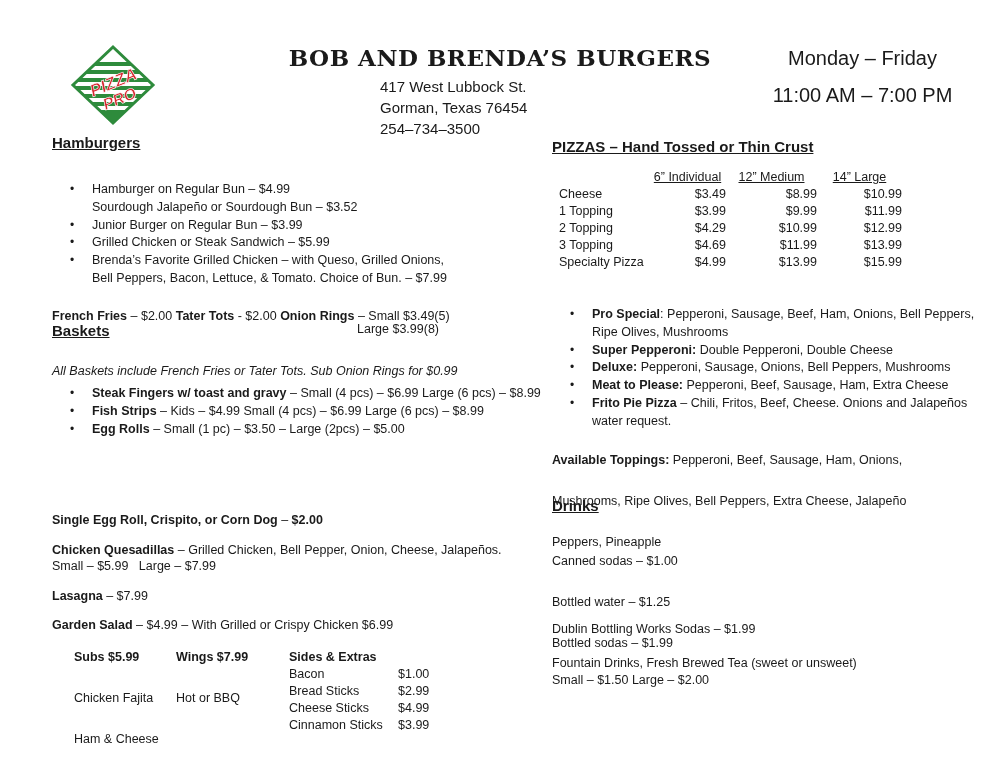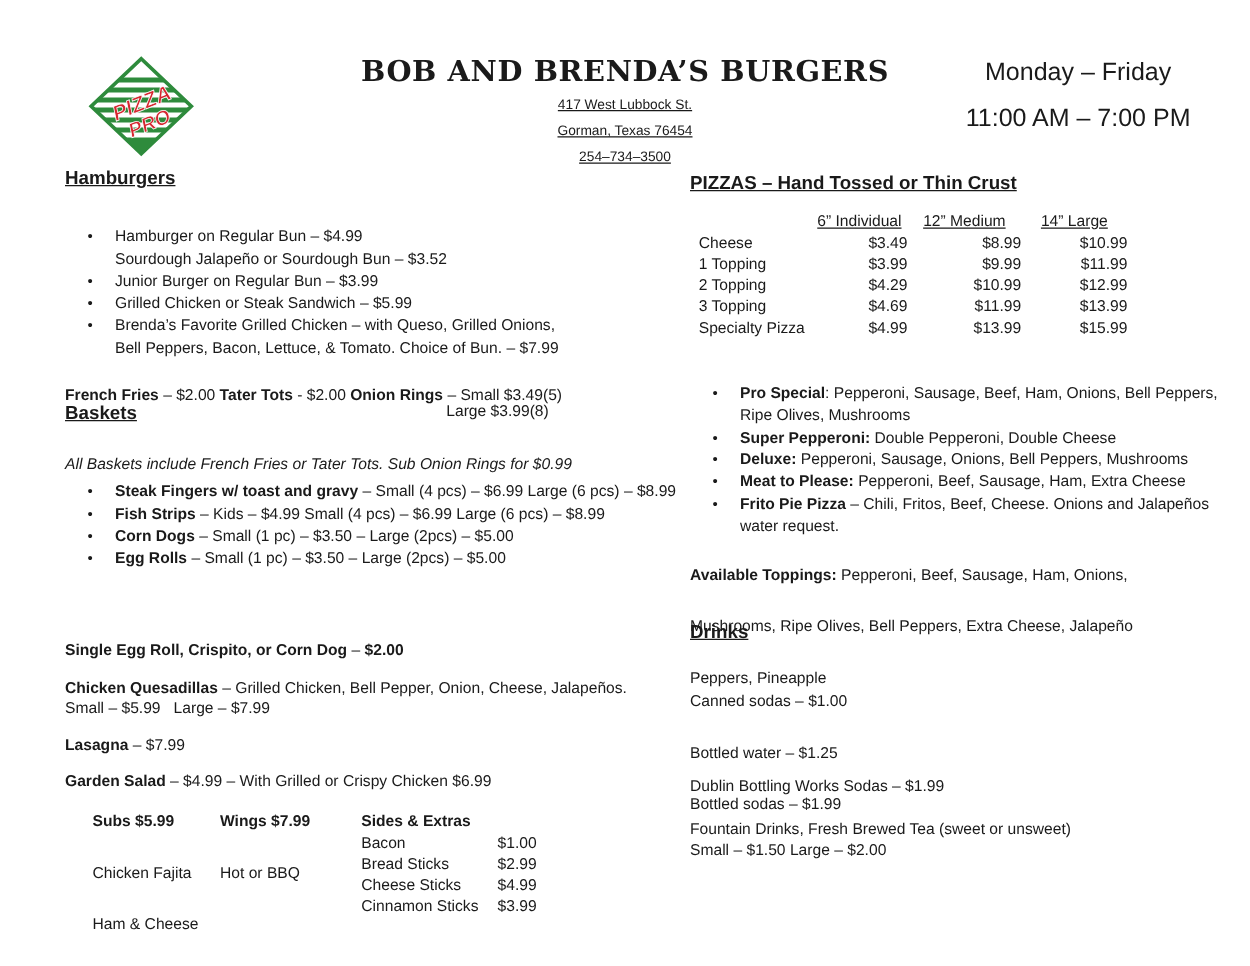--- a/index.html
+++ b/index.html
@@ -2,21 +2,21 @@
 <html><head>
 <meta charset="utf-8">
 <style>
   html, body { margin:0; padding:0; background:#ffffff; }
   body { width:1000px; height:773px; position:relative; overflow:hidden;
          font-family:"Liberation Sans", sans-serif; color:#1a1a1a; font-size:12.5px; }
   .abs { position:absolute; }
   .logo { left:70px; top:44px; width:86px; height:82px; }
   .title { left:270px; top:44px; width:460px; text-align:center;
            font-family:"DejaVu Serif", serif; font-weight:bold; font-size:23px; letter-spacing:0.5px; }
-  .addr { left:380px; width:240px; text-align:center; font-size:11px;text-decoration:underline; }
+  .addr { left:380px; width:240px; font-size:15px; }
   .hours { left:760px; width:205px; text-align:center; font-size:20px; }
   h2 { margin:0; font-size:15px; font-weight:bold; text-decoration:underline; }
   .line { white-space:nowrap; line-height:17px;margin-top:24px; }
   ul { margin:17px; padding-left:22px; list-style:none; }
   ul li { position:relative; line-height:17.8px; white-space:nowrap; }
   ul li::before { content:"\2022"; position:absolute; left:-22px; font-size:12px; }
   .ital { font-style:italic; }
   b { font-weight:bold; }
   table { border-collapse:collapse; font-size:12.5px; }
   td { padding:0; line-height:17px; white-space:nowrap; }
@@ -69,21 +69,20 @@
 <div class="abs line" style="left:52px; top:284px">
   <b>French Fries</b><span> – $2.00 </span><b>Tater Tots</b><span> - $2.00 </span><b>Onion Rings</b><span> – Small $3.49(5)</span>
 </div>
 <div class="abs line" style="left:357px; top:297px">Large $3.99(8)</div>
 
 <h2 class="abs" style="left:52px; top:322px">Baskets</h2>
 <div class="abs line ital" style="left:52px; top:339px">All Baskets include French Fries or Tater Tots. Sub Onion Rings for $0.99</div>
 <ul class="abs" style="left:53px; top:368px">
   <li><b>Steak Fingers w/ toast and gravy</b><span> – Small (4 pcs) – $6.99 Large (6 pcs) – $8.99</span></li>
   <li><b>Fish Strips</b><span> – Kids – $4.99 Small (4 pcs) – $6.99 Large (6 pcs) – $8.99</span></li>
-  <li><b>Corn Dogs</b><span> – Small (1 pc) – $3.50 – Large (2pcs) – $5.00</span></li>
   <li><b>Egg Rolls</b><span> – Small (1 pc) – $3.50 – Large (2pcs) – $5.00</span></li>
 </ul>
 
 <div class="abs line" style="left:52px; top:488px">
   <b>Single Egg Roll, Crispito, or Corn Dog</b><span> – </span><b>$2.00</b>
 </div>
 <div class="abs line" style="left:52px; top:518px">
   <b>Chicken Quesadillas</b><span> – Grilled Chicken, Bell Pepper, Onion, Cheese, Jalapeños.</span>
 </div>
 <div class="abs line" style="left:52px; top:534px; white-space:pre">Small – $5.99   Large – $7.99</div>

